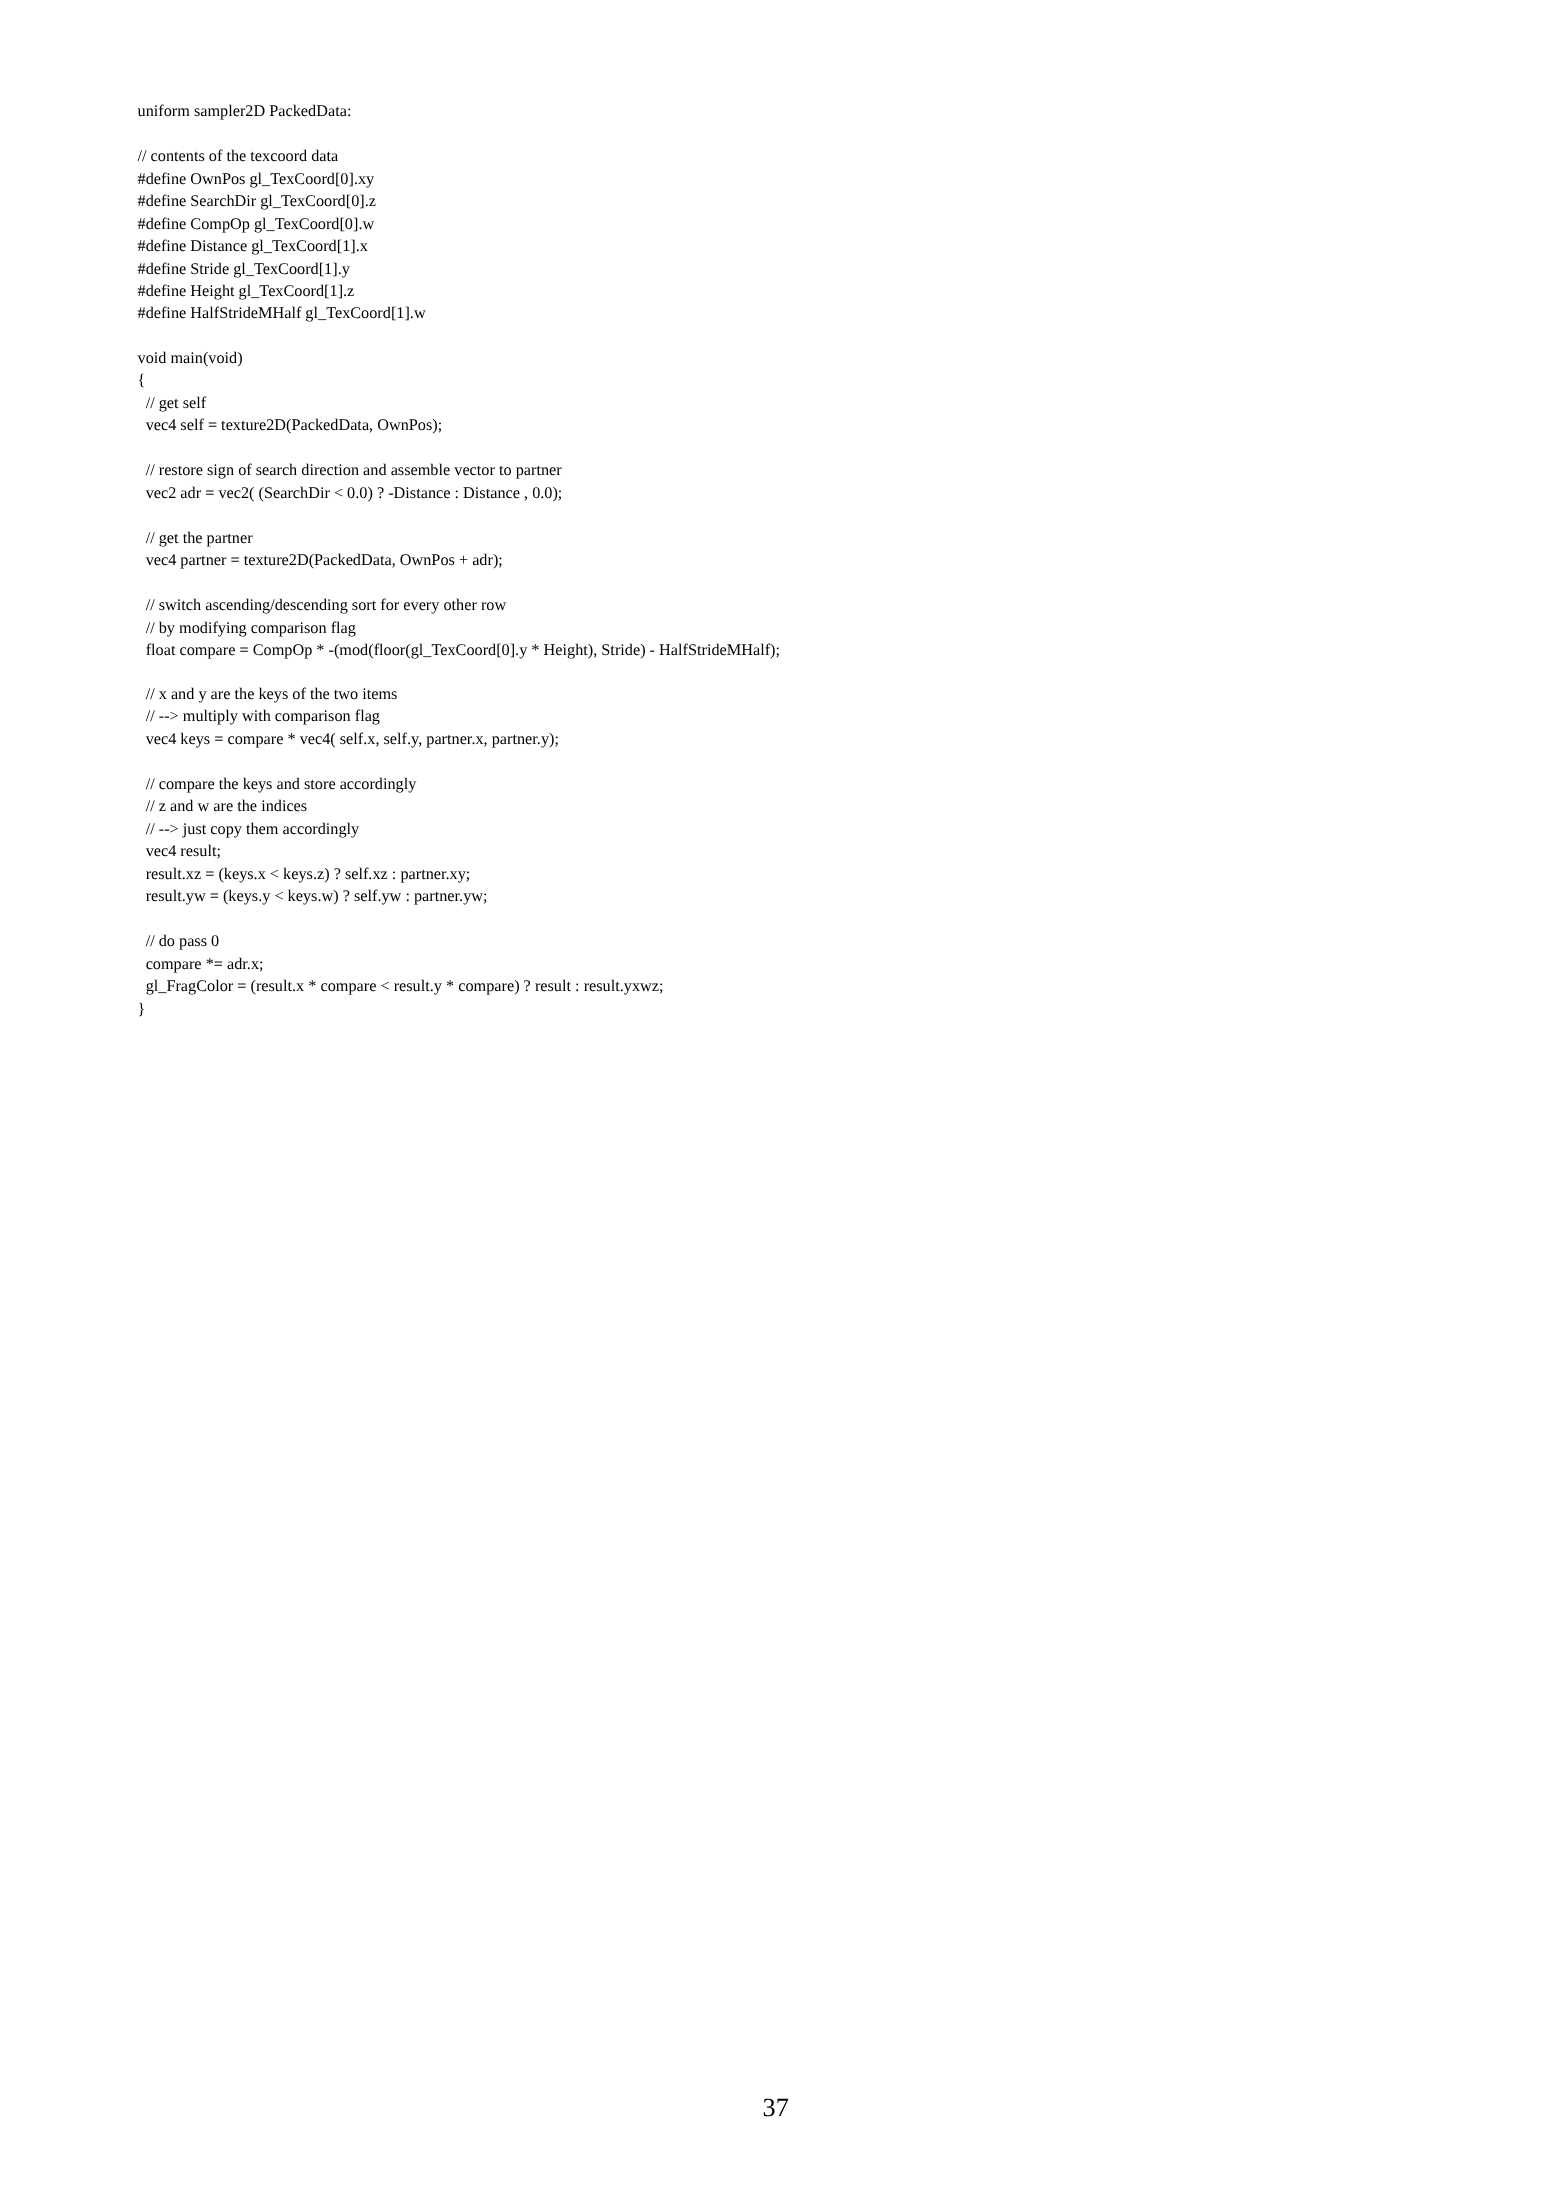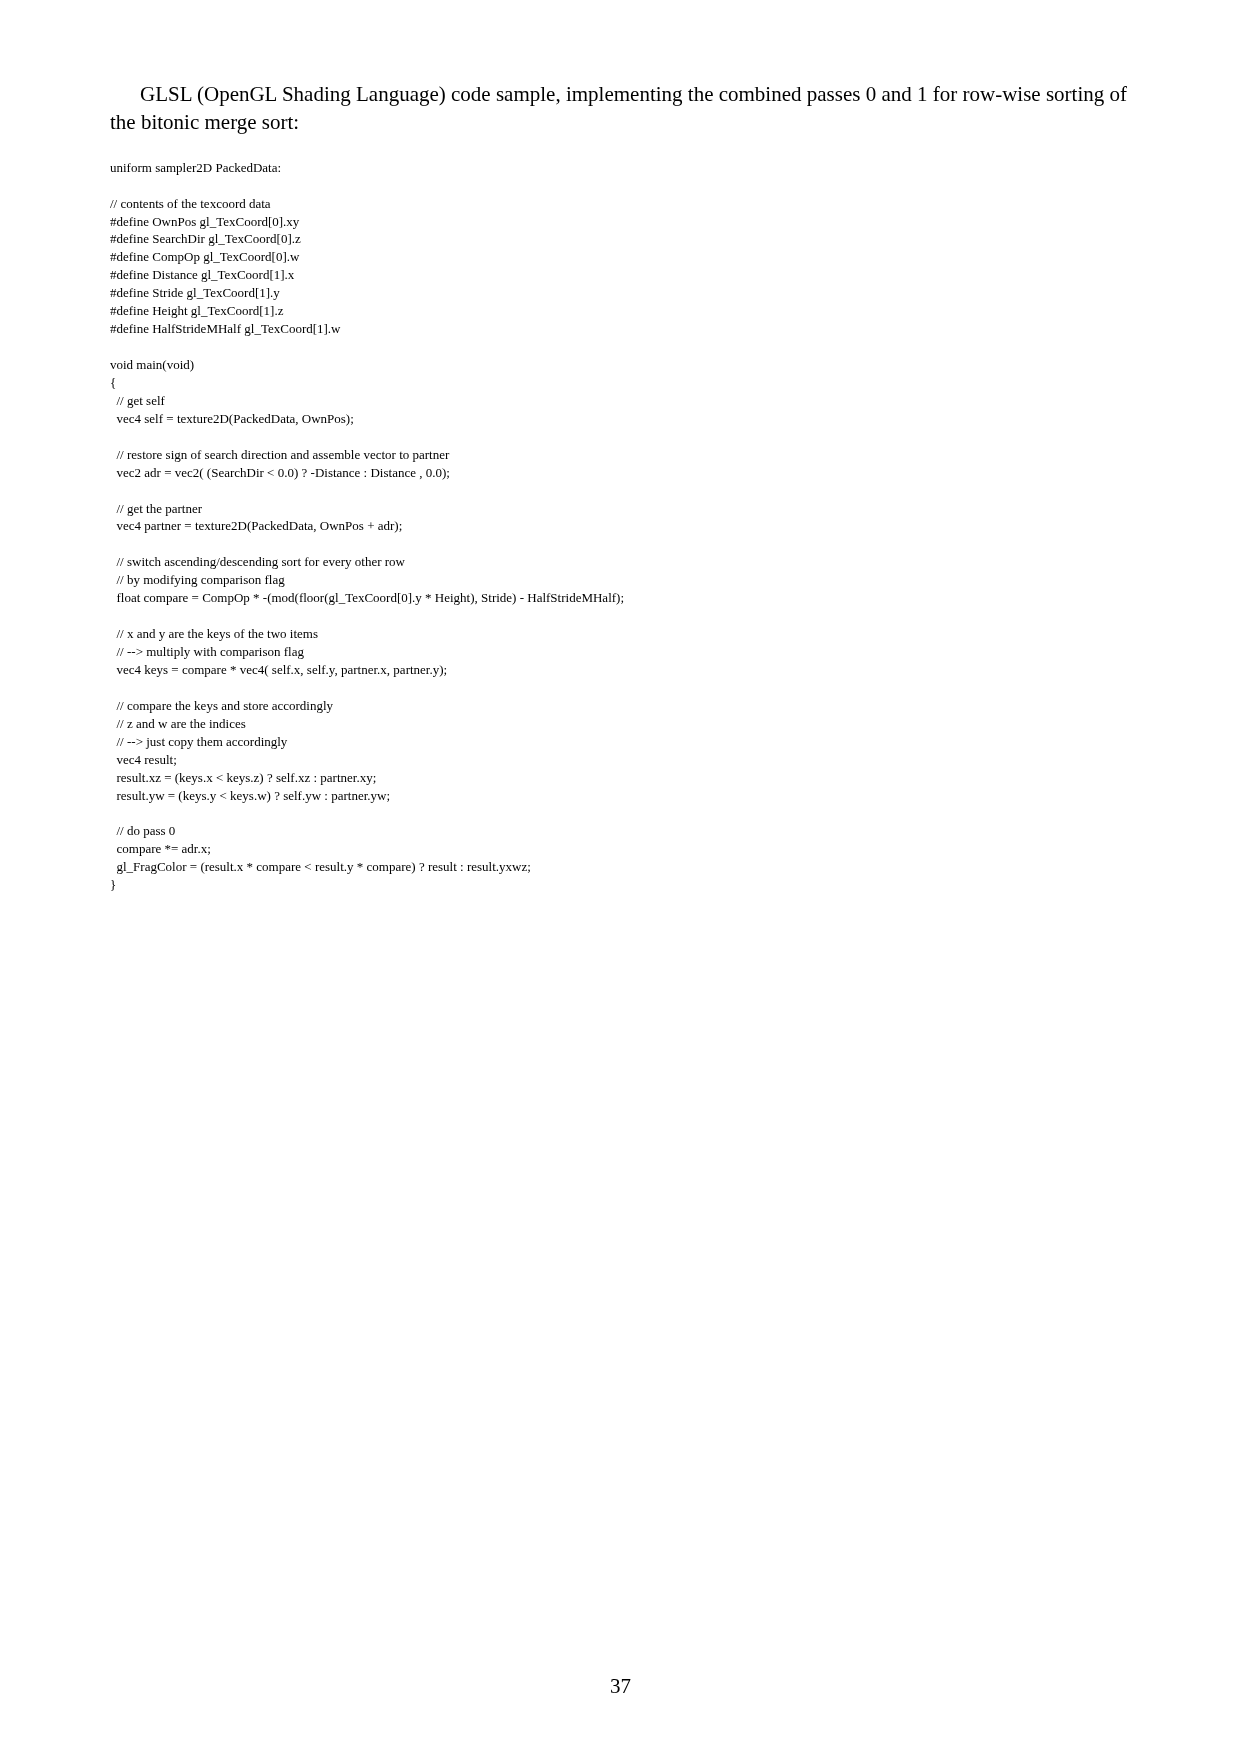--- a/index.html
+++ b/index.html
@@ -39,21 +39,20 @@
     width: 100%;
     text-align: center;
     font-size: 21px;
   }
 </style>
 </head>
 <body>
 
 <div class="page">
 
-  <p class="intro">GLSL (OpenGL Shading Language) code sample, implementing the combined passes 0 and 1 for row-wise sorting of the bitonic merge sort:</p>
 
   <pre class="code">uniform sampler2D PackedData:
 
 // contents of the texcoord data
 #define OwnPos gl_TexCoord[0].xy
 #define SearchDir gl_TexCoord[0].z
 #define CompOp gl_TexCoord[0].w
 #define Distance gl_TexCoord[1].x
 #define Stride gl_TexCoord[1].y
 #define Height gl_TexCoord[1].z

